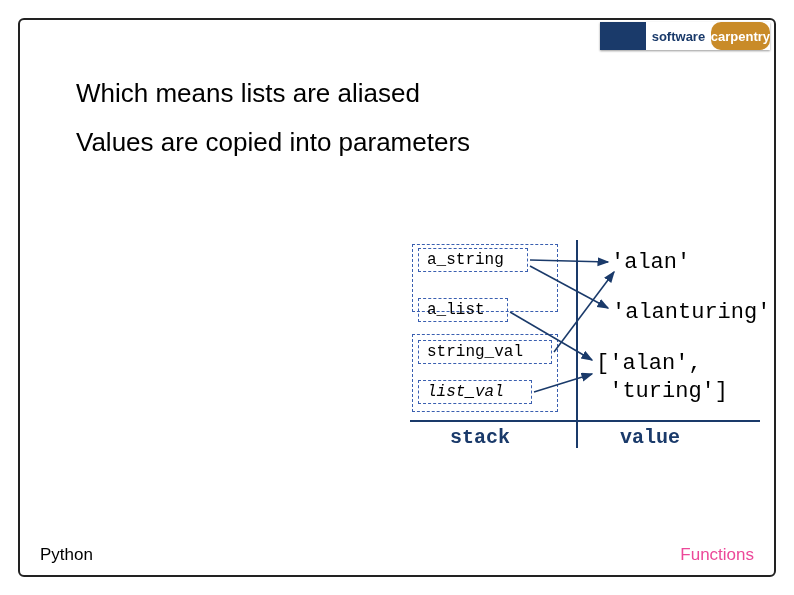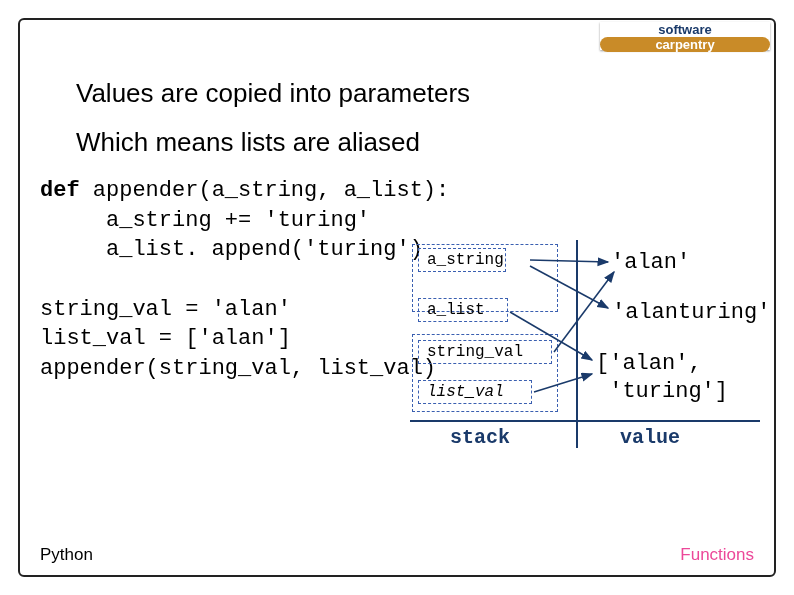--- a/index.html
+++ b/index.html
@@ -16,21 +16,20 @@
     top: 18px; left: 18px; right: 18px; bottom: 18px;
     border: 2px solid #222;
     border-radius: 6px;
   }
   .logo {
     position: absolute;
     top: 22px; right: 24px;
     width: 170px; height: 28px;
     display: flex;
     box-shadow: 0 1px 2px rgba(0,0,0,0.4);
-    flex-direction: column;
   }
   .logo-left {
     flex: 1; background: #1a3a6a; color: #fff;
     display: flex; flex-direction: column; justify-content: center; align-items: center;
     font-size: 6px; line-height: 1.1; font-style: italic;
   }
   .logo-mid {
     flex: 1.4; background: #fff; color: #1a3a6a;
     display: flex; justify-content: center; align-items: center;
     font-weight: bold; font-size: 13px;
@@ -111,34 +110,27 @@
 
 <div class="slide-border"></div>
 
 <div class="logo">
   <div class="logo-left"></div>
   <div class="logo-mid">software</div>
   <div class="logo-right">carpentry</div>
 </div>
 
 <div class="content">
+  <div class="bullet">Which means lists are aliased</div>
   <div class="bullet">Values are copied into parameters</div>
-  <div class="bullet">Which means lists are aliased</div>
 
-  <div class="code"><span class="kw">def</span><span> appender(a_string, a_list):</span>
-<span class="indent">a_string += 'turing'</span>
-<span class="indent">a_list. append('turing')</span>
-
-<span>string_val = 'alan'</span>
-<span>list_val = ['alan']</span>
-<span>appender(string_val, list_val)</span></div>
 </div>
 
 <div class="outer-box" style="top:244px; left:412px; width:146px; height:68px;"></div>
-<div class="box" style="top:248px; left:418px; width:88px;"><span>a_string</span></div>
+<div class="box" style="top:248px; left:418px; width:110px;"><span>a_string</span></div>
 <div class="box" style="top:298px; left:418px; width:90px;"><span>a_list</span></div>
 
 <div class="outer-box" style="top:334px; left:412px; width:146px; height:78px;"></div>
 <div class="box" style="top:340px; left:418px; width:134px;"><span>string_val</span></div>
 <div class="box" style="top:380px; left:418px; width:114px;font-style:italic;"><span>list_val</span></div>
 
 <div class="val" style="top:250px; left:600px;margin-left:11px;"><span>'alan'</span></div>
 <div class="val" style="top:300px; left:612px;"><span>'alanturing'</span></div>
 <div class="val" style="top:350px; left:596px; white-space:pre; line-height:1.25;"><span>['alan',
  'turing']</span></div>

